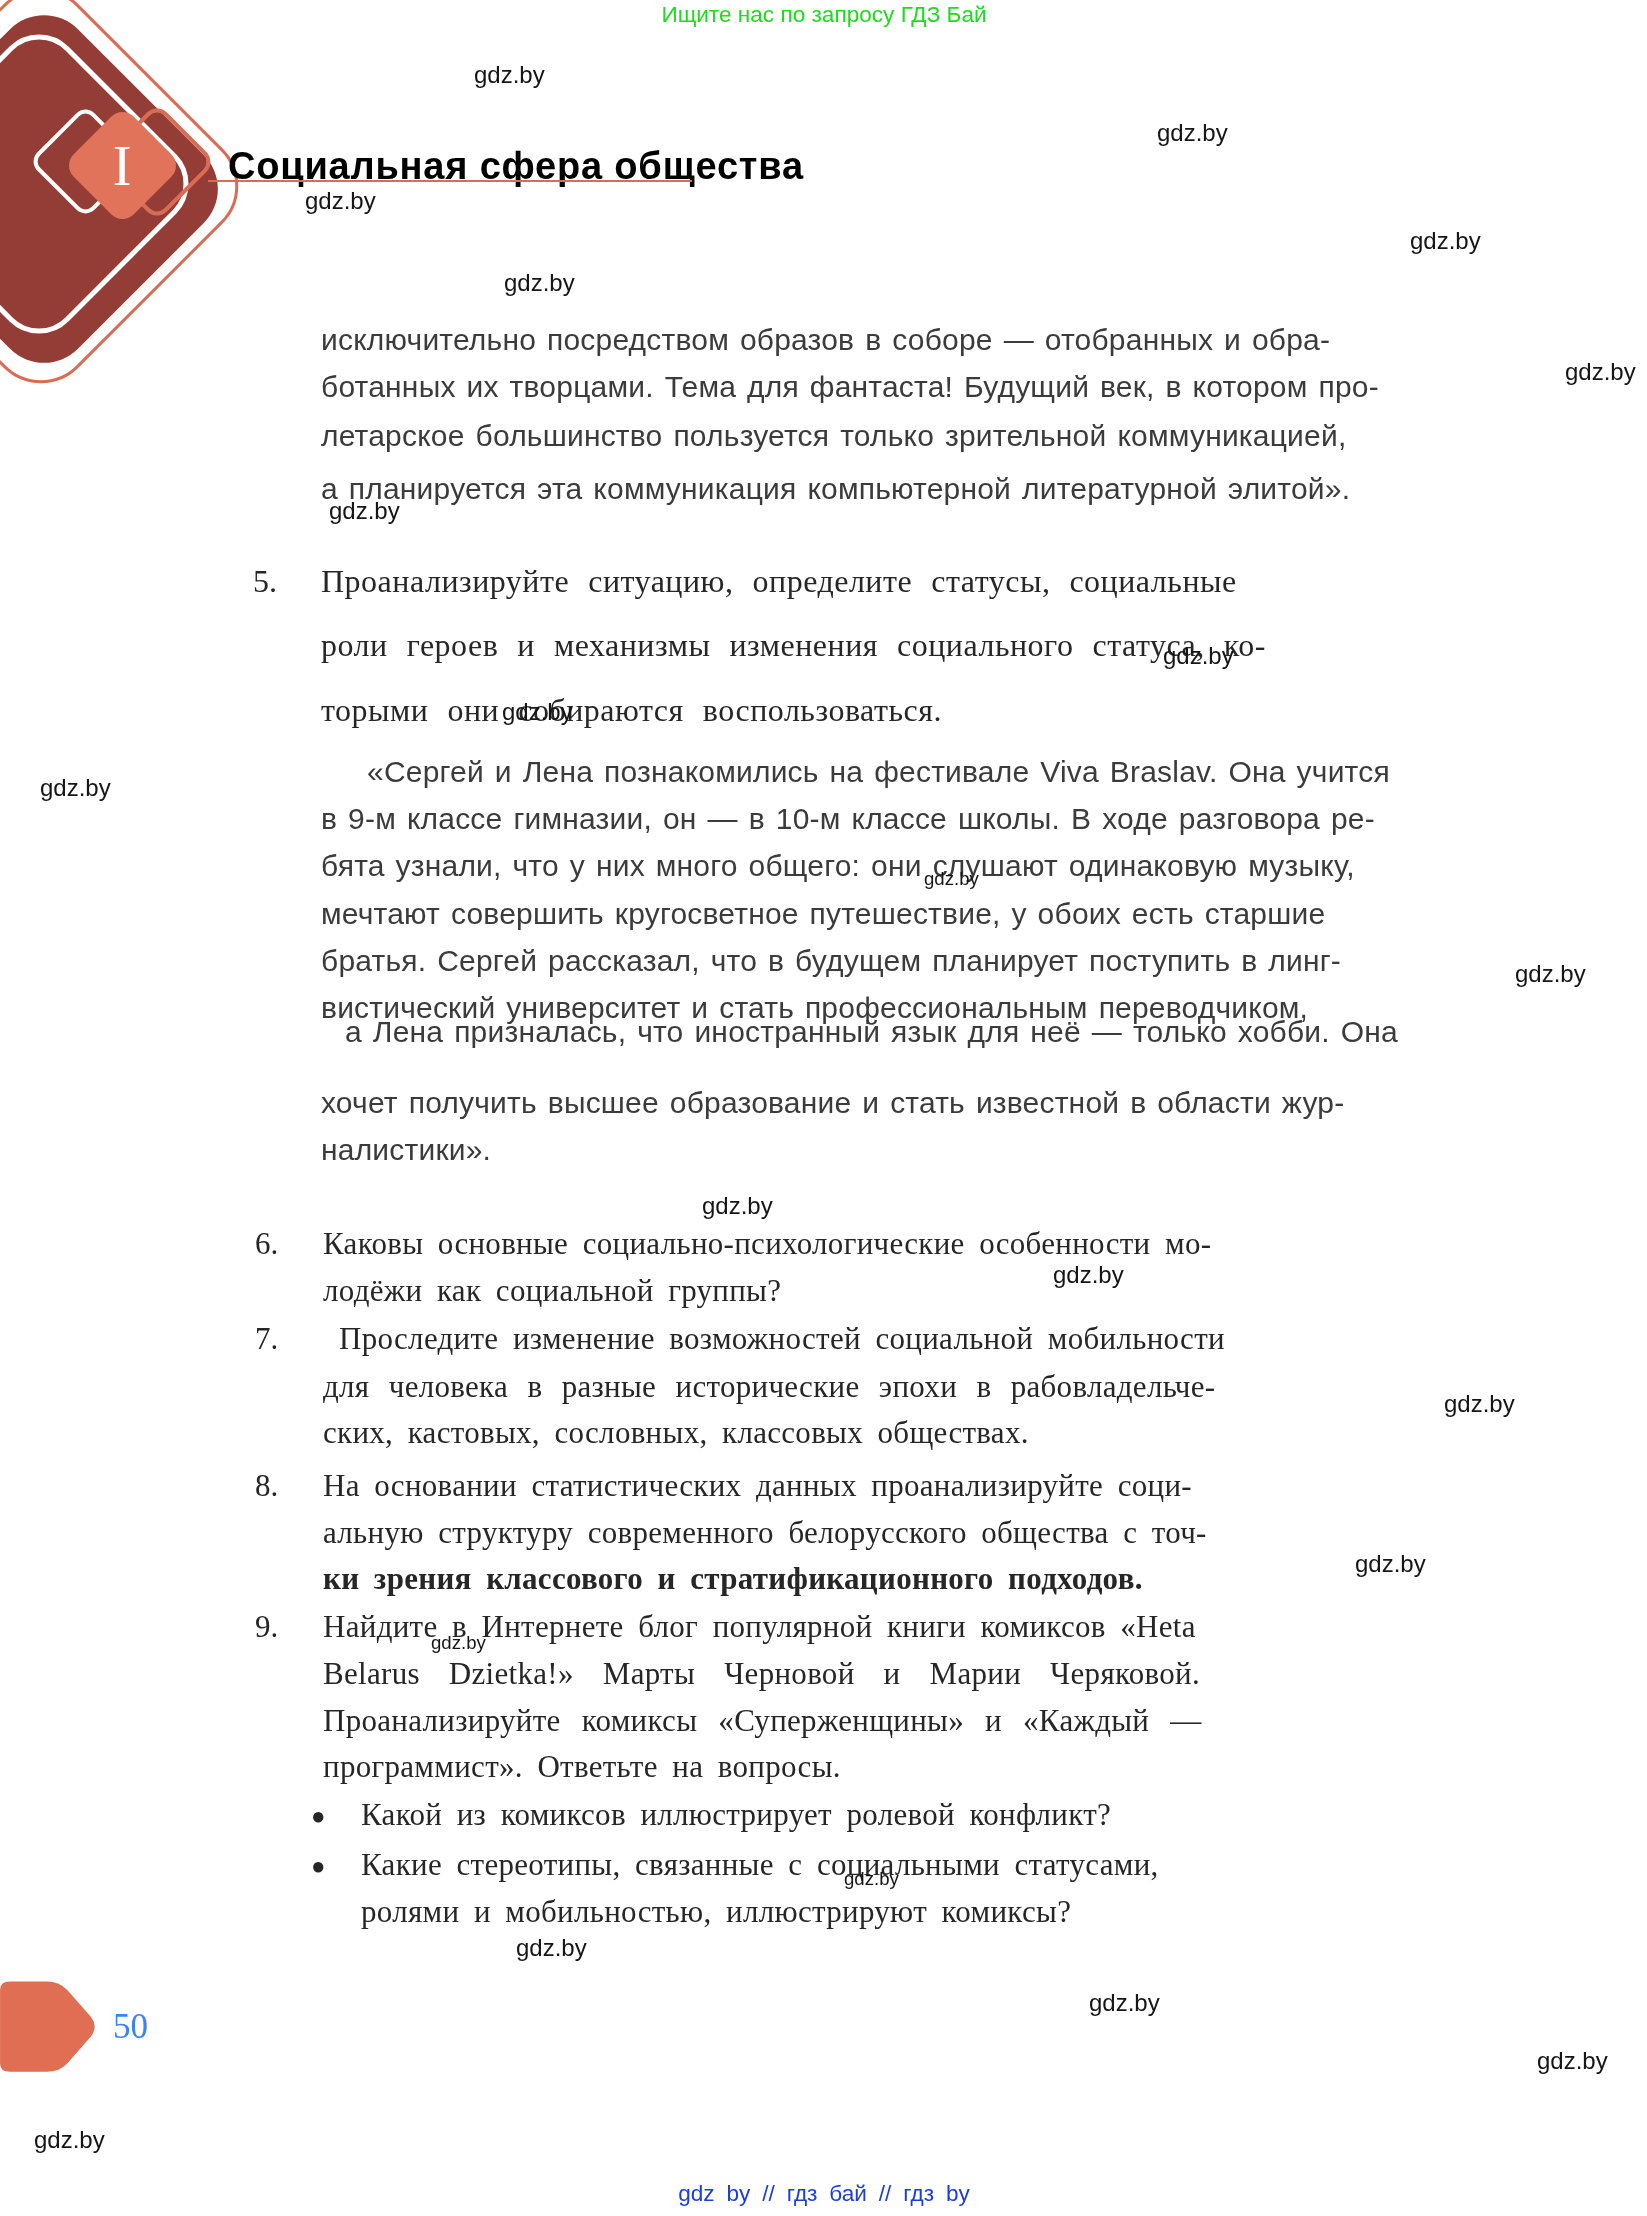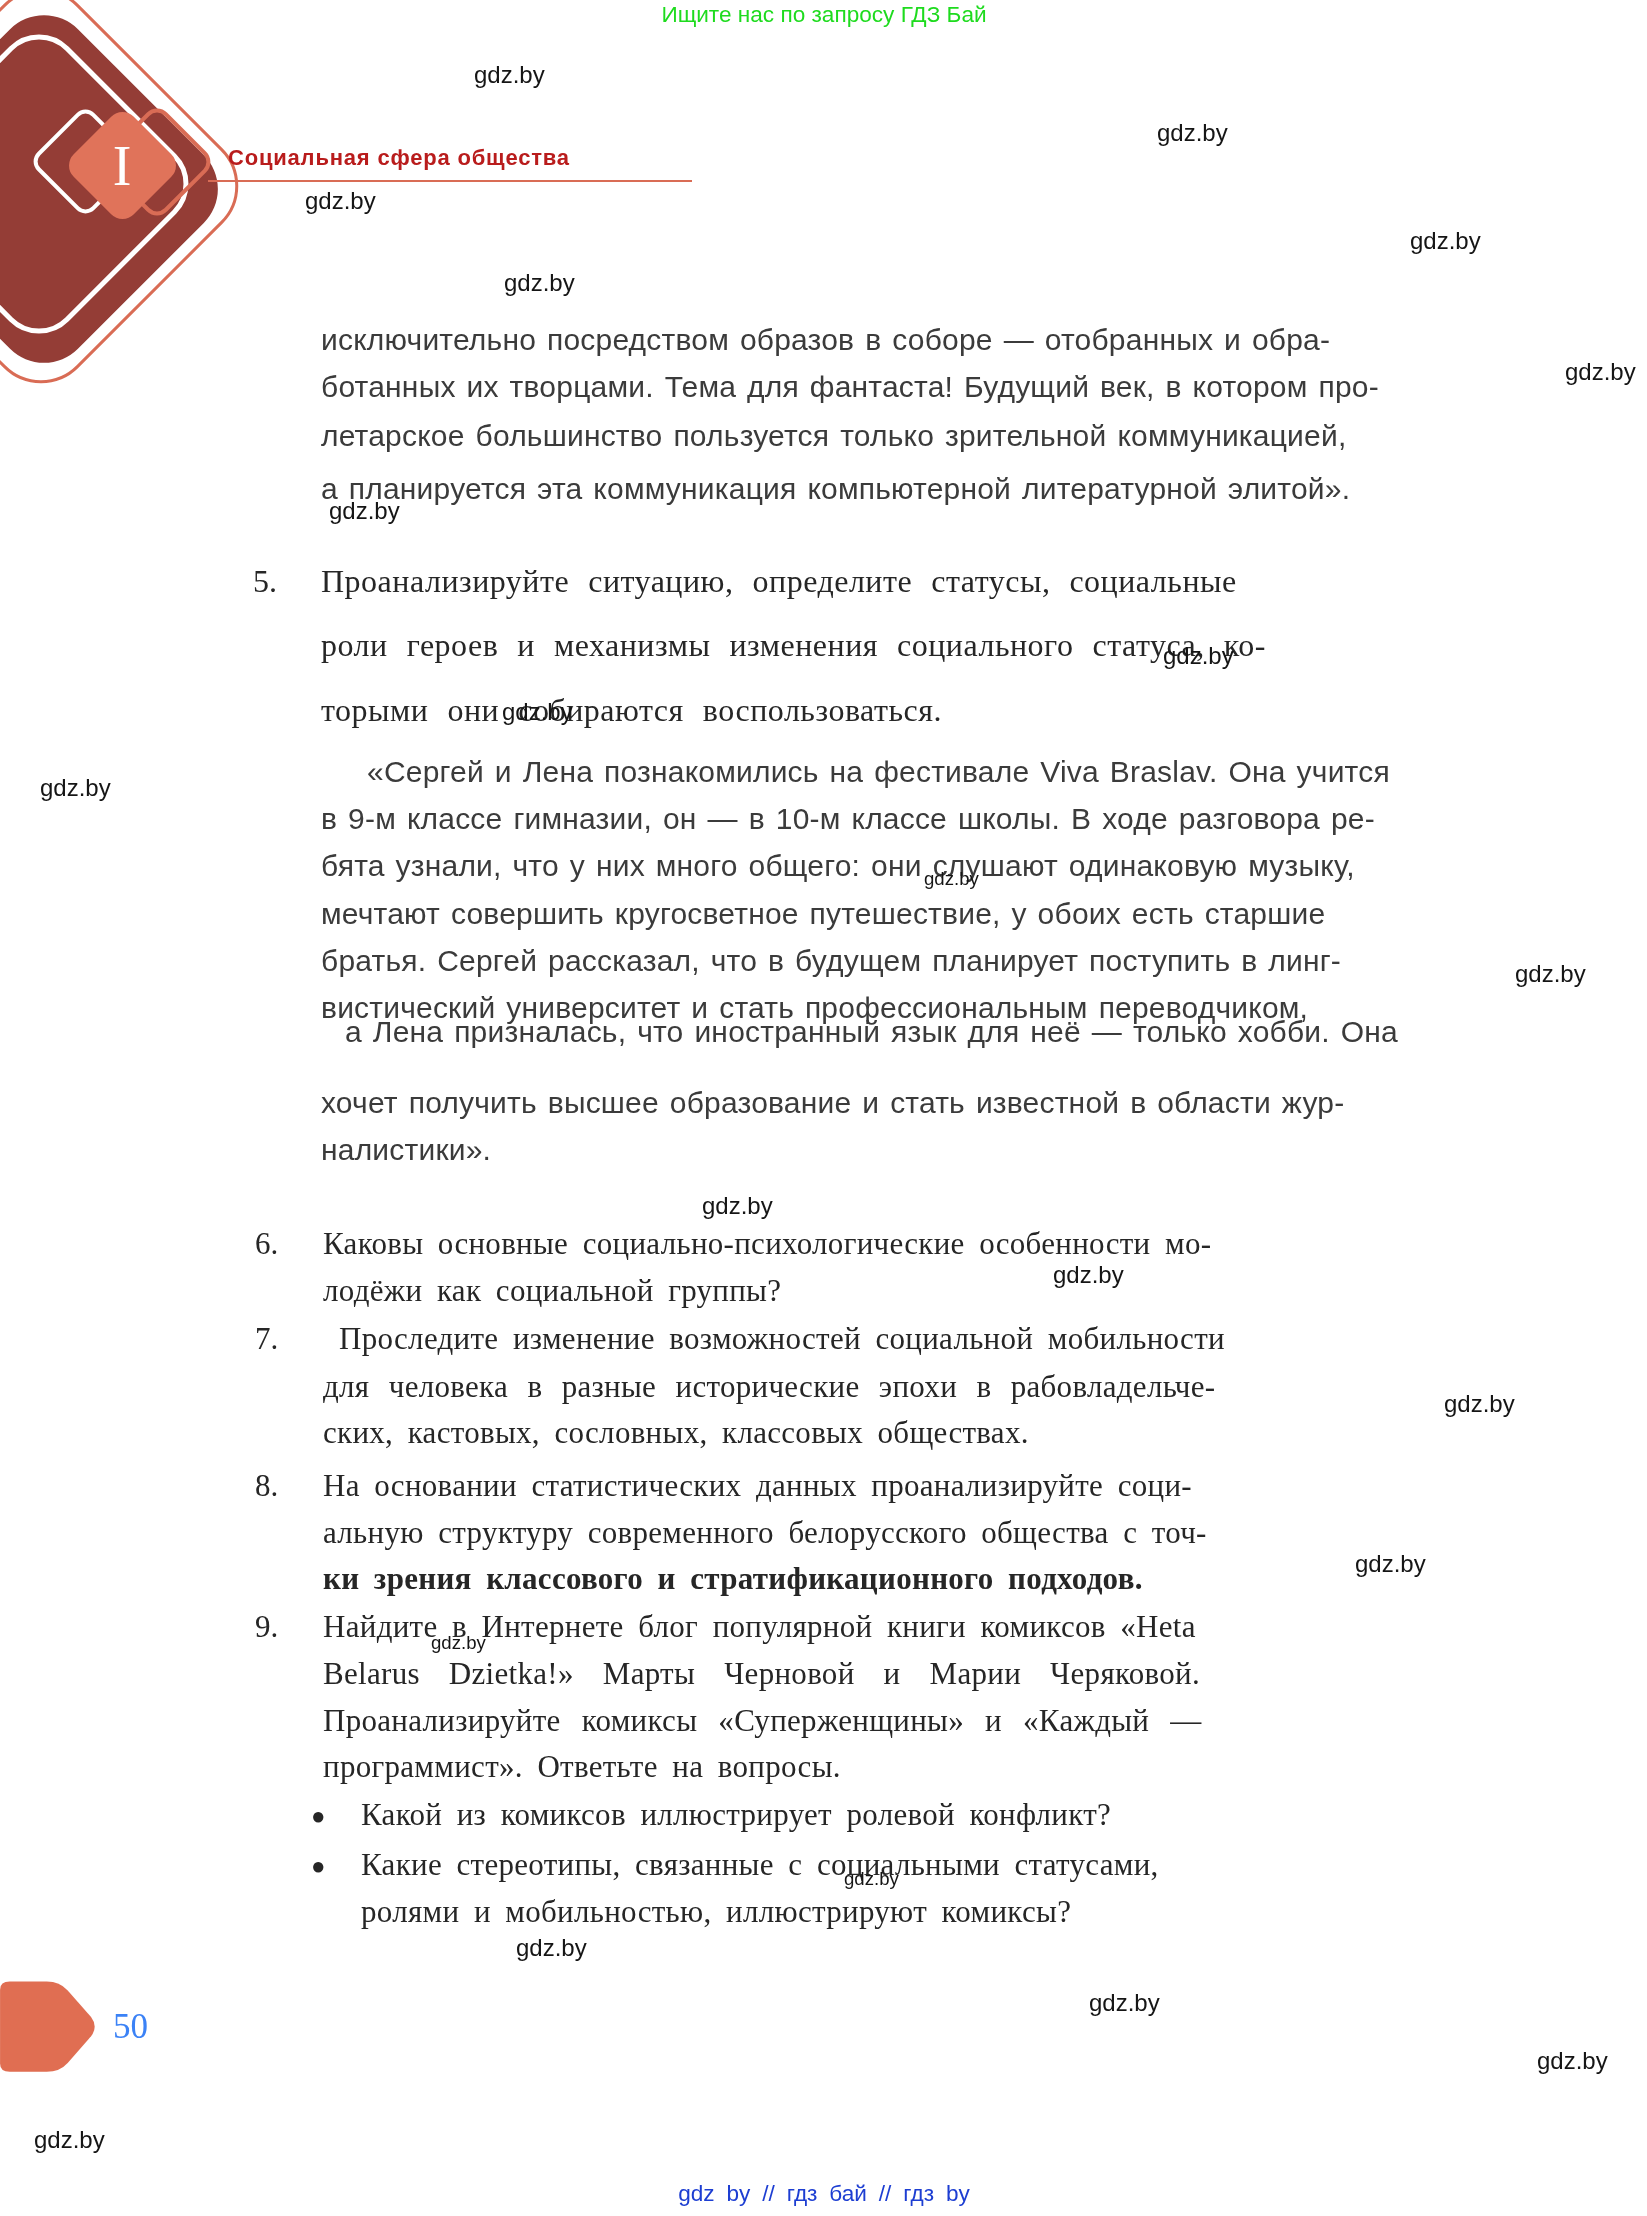--- a/index.html
+++ b/index.html
@@ -13,22 +13,22 @@
   .serif { font-family:"Liberation Serif", serif; font-size:31px; color:#262626; letter-spacing:0.3px; word-spacing:6.5px; }
   .serif5{ font-family:"Liberation Serif", serif; font-size:32px; color:#262626; letter-spacing:0.5px; word-spacing:10.5px; }
   .num   { font-family:"Liberation Serif", serif; font-size:31px; color:#262626; }
   .num5  { font-family:"Liberation Serif", serif; font-size:32px; color:#262626; }
   .dot   { font-family:"Liberation Serif", serif; font-size:24px; color:#262626; }
   .wm    { font-family:"Liberation Sans", sans-serif; font-size:24px; color:#151515; }
   .wm.sm { font-size:18.6px; }
 
   .promo { position:absolute; top:1.6px; left:0; width:100%; text-align:center;
            font-size:22.6px; color:#1edb1e; }
-  .chapter-title { position:absolute; left:228px; top:145px; font-size:22px; font-weight:bold;
-           color:#b91c1c; letter-spacing:0.8px; }
+  .chapter-title { position:absolute; left:228px; top:145px; font-size:38px; font-weight:bold;
+           color:#000000; letter-spacing:0.8px; }
   .title-underline { position:absolute; left:208px; top:180px; width:484px; height:2.4px; background:#d96c55; }
 
   
   #ornament { position:absolute; left:0; top:0; width:355px; height:476px; overflow:hidden; }
   .dia { position:absolute; transform:rotate(45deg); box-sizing:border-box; }
   .d-dark   { width:274px; height:274px; border-radius:48px; background:#943d36; left:-93px; top:52px; }
   .d-wbig   { width:236px; height:236px; border-radius:42px; border:5.6px solid #ffffff; left:-79px;  top:66px; }
   .d-sbig   { width:310px; height:310px; border-radius:53px; border:3.2px solid #d96c55; left:-114px; top:31px; }
   .d-wsm    { width:81px; height:81px; border-radius:13px; border:4.8px solid #ffffff; left:45px;  top:121px; }
   .d-ssm    { width:84px; height:84px; border-radius:14.5px; border:4px solid #d96c55; left:115px; top:120px; }

